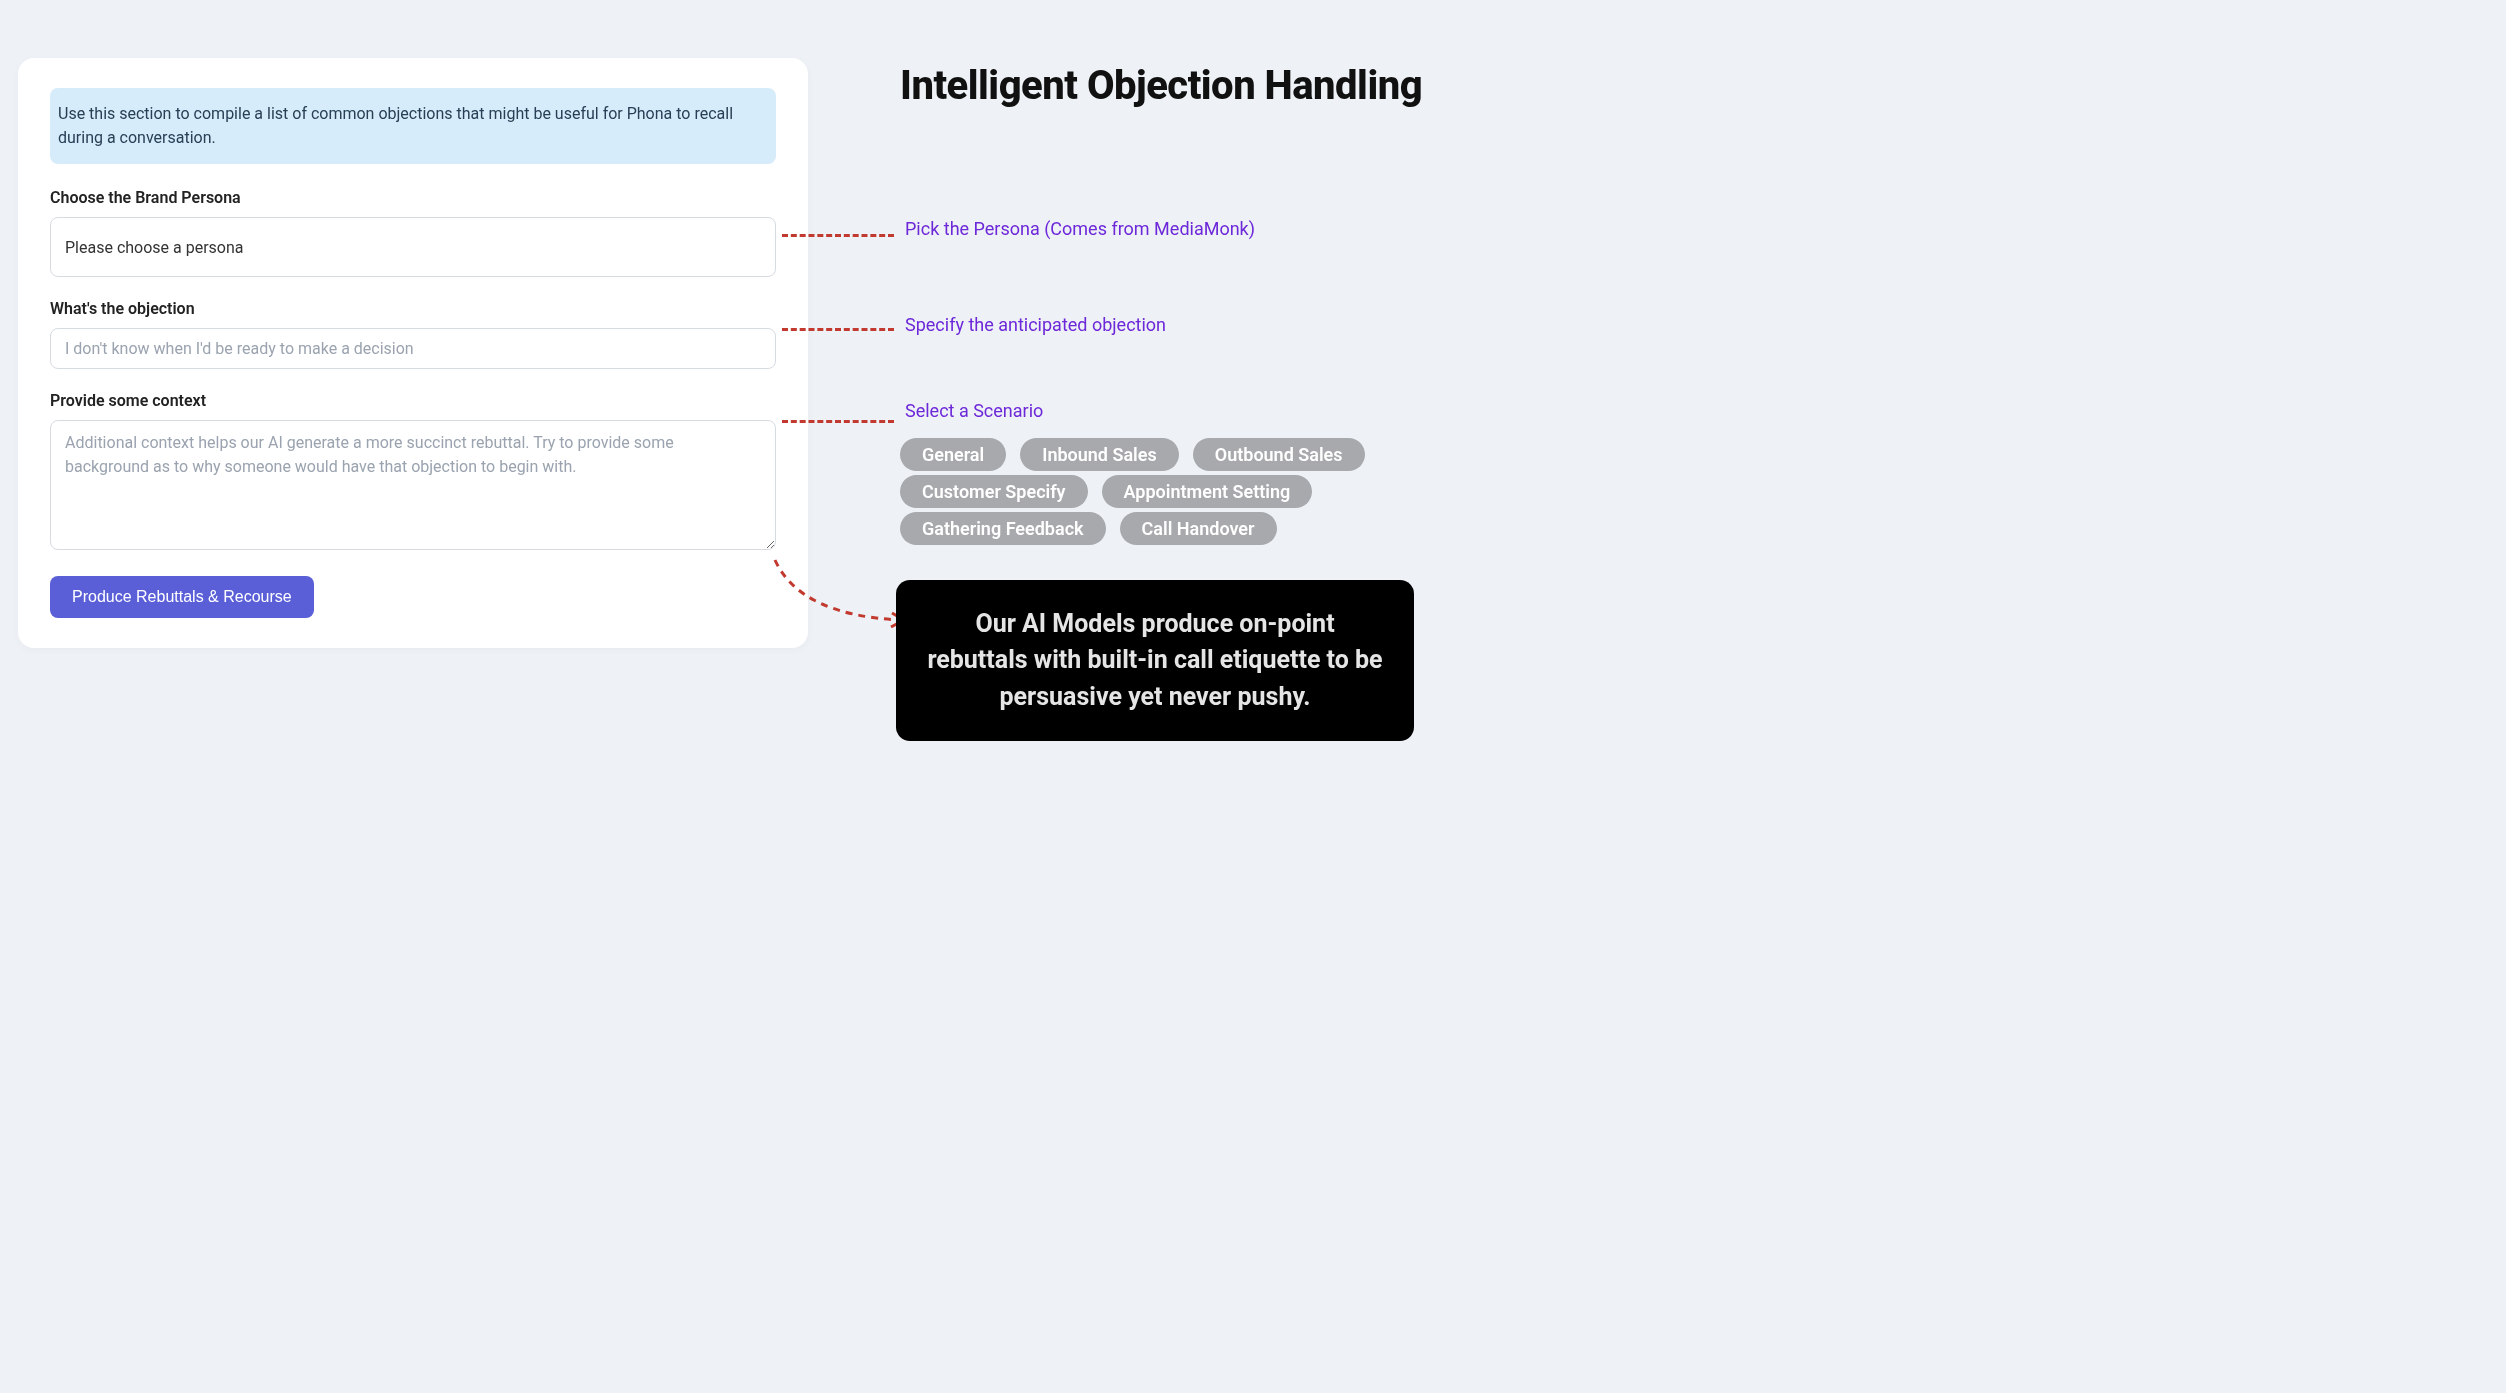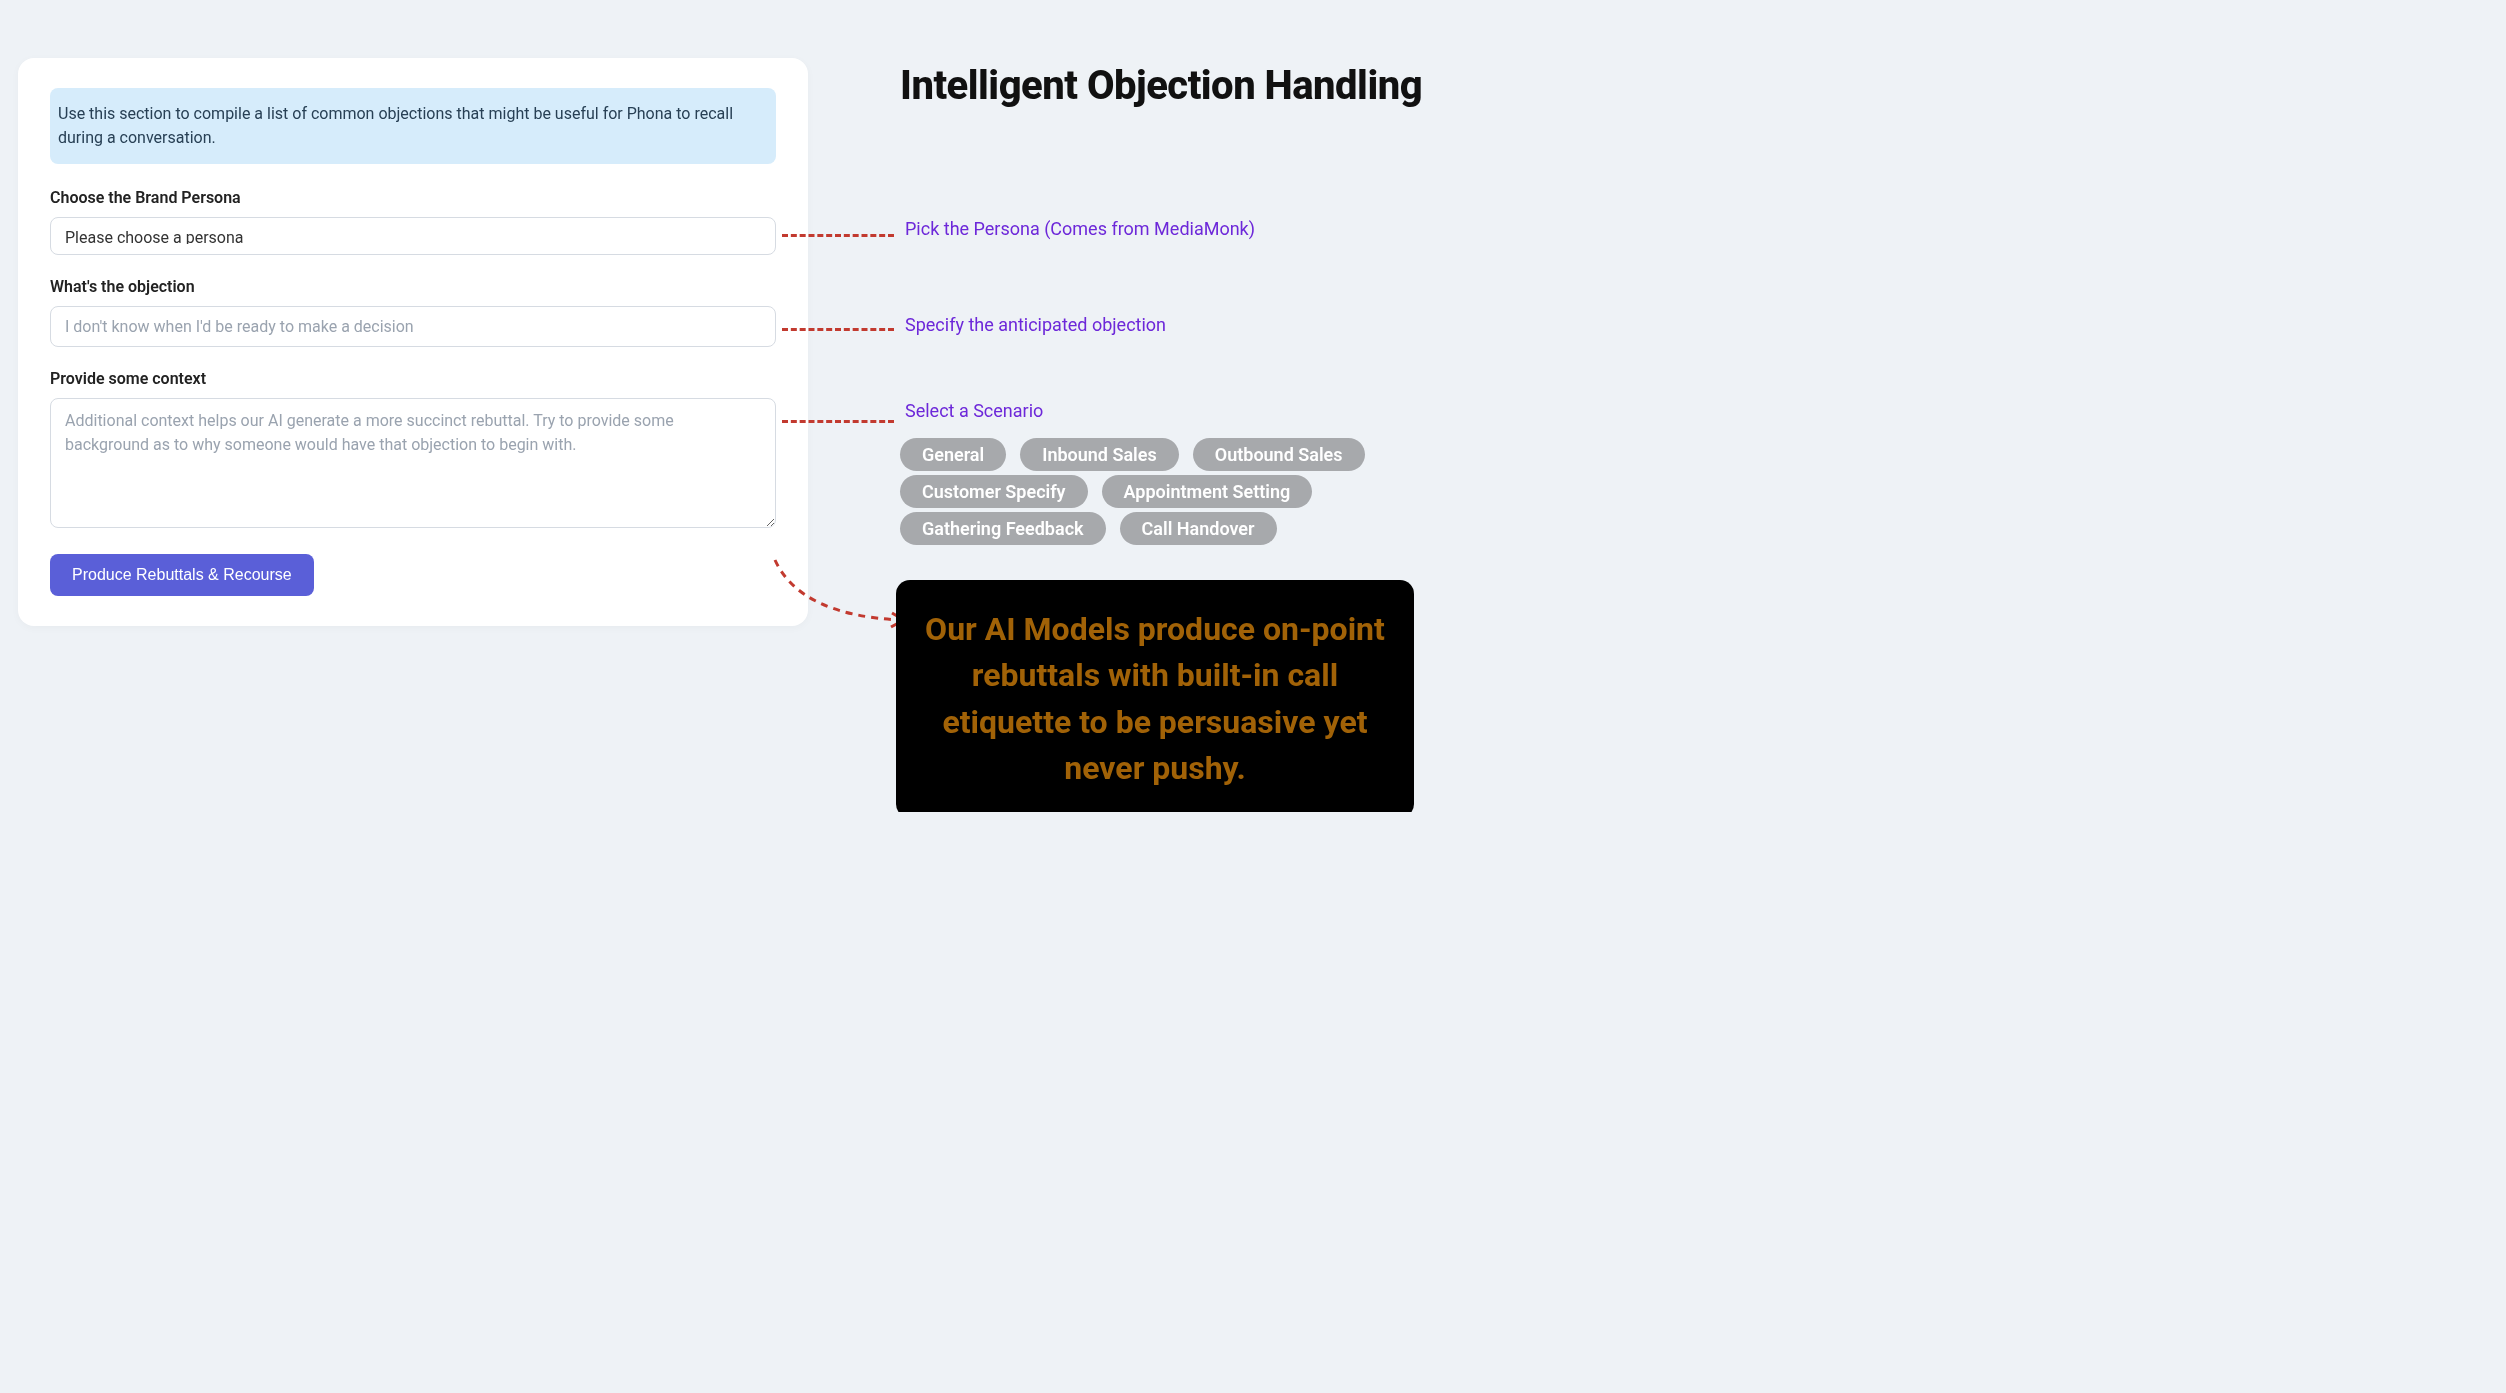--- a/index.html
+++ b/index.html
@@ -42,21 +42,21 @@
   .form-select, .form-input, .form-textarea {
     width: 100%;
     border: 1px solid #d6dbe2;
     border-radius: 8px;
     padding: 10px 14px;
     font-size: 16px;
     font-family: inherit;
     color: #333;
     background: #fff;
   }
-  .form-select { color: #333; height: 38px; appearance: none; }
+  .form-select { color: #333; height: 60px; appearance: none; }
   .form-input::placeholder, .form-textarea::placeholder { color: #9aa3af; }
   .form-textarea { height: 130px; resize: both; line-height: 1.5; }
   .submit-btn {
     background: #5a5fd8;
     color: #fff;
     border: none;
     border-radius: 8px;
     padding: 12px 22px;
     font-size: 16px;
     font-weight: 500;
@@ -96,24 +96,24 @@
     padding: 6px 22px;
     font-size: 18px;
     font-weight: 600;
   }
   .callout-box {
     position: absolute;
     left: 896px;
     top: 580px;
     width: 518px;
     background: #000;
-    color: #a16207;
+    color: #e5e5e5;
     border-radius: 14px;
     padding: 26px 28px;
-    font-size: 32px;
+    font-size: 25px;
     font-weight: 700;
     text-align: center;
     line-height: 1.45;
   }
   .dash-line {
     position: absolute;
     border-top: 3px dashed #c23a2f;
     height: 0;
   }
   .dash-1 { left: 782px; top: 234px; width: 112px; }

